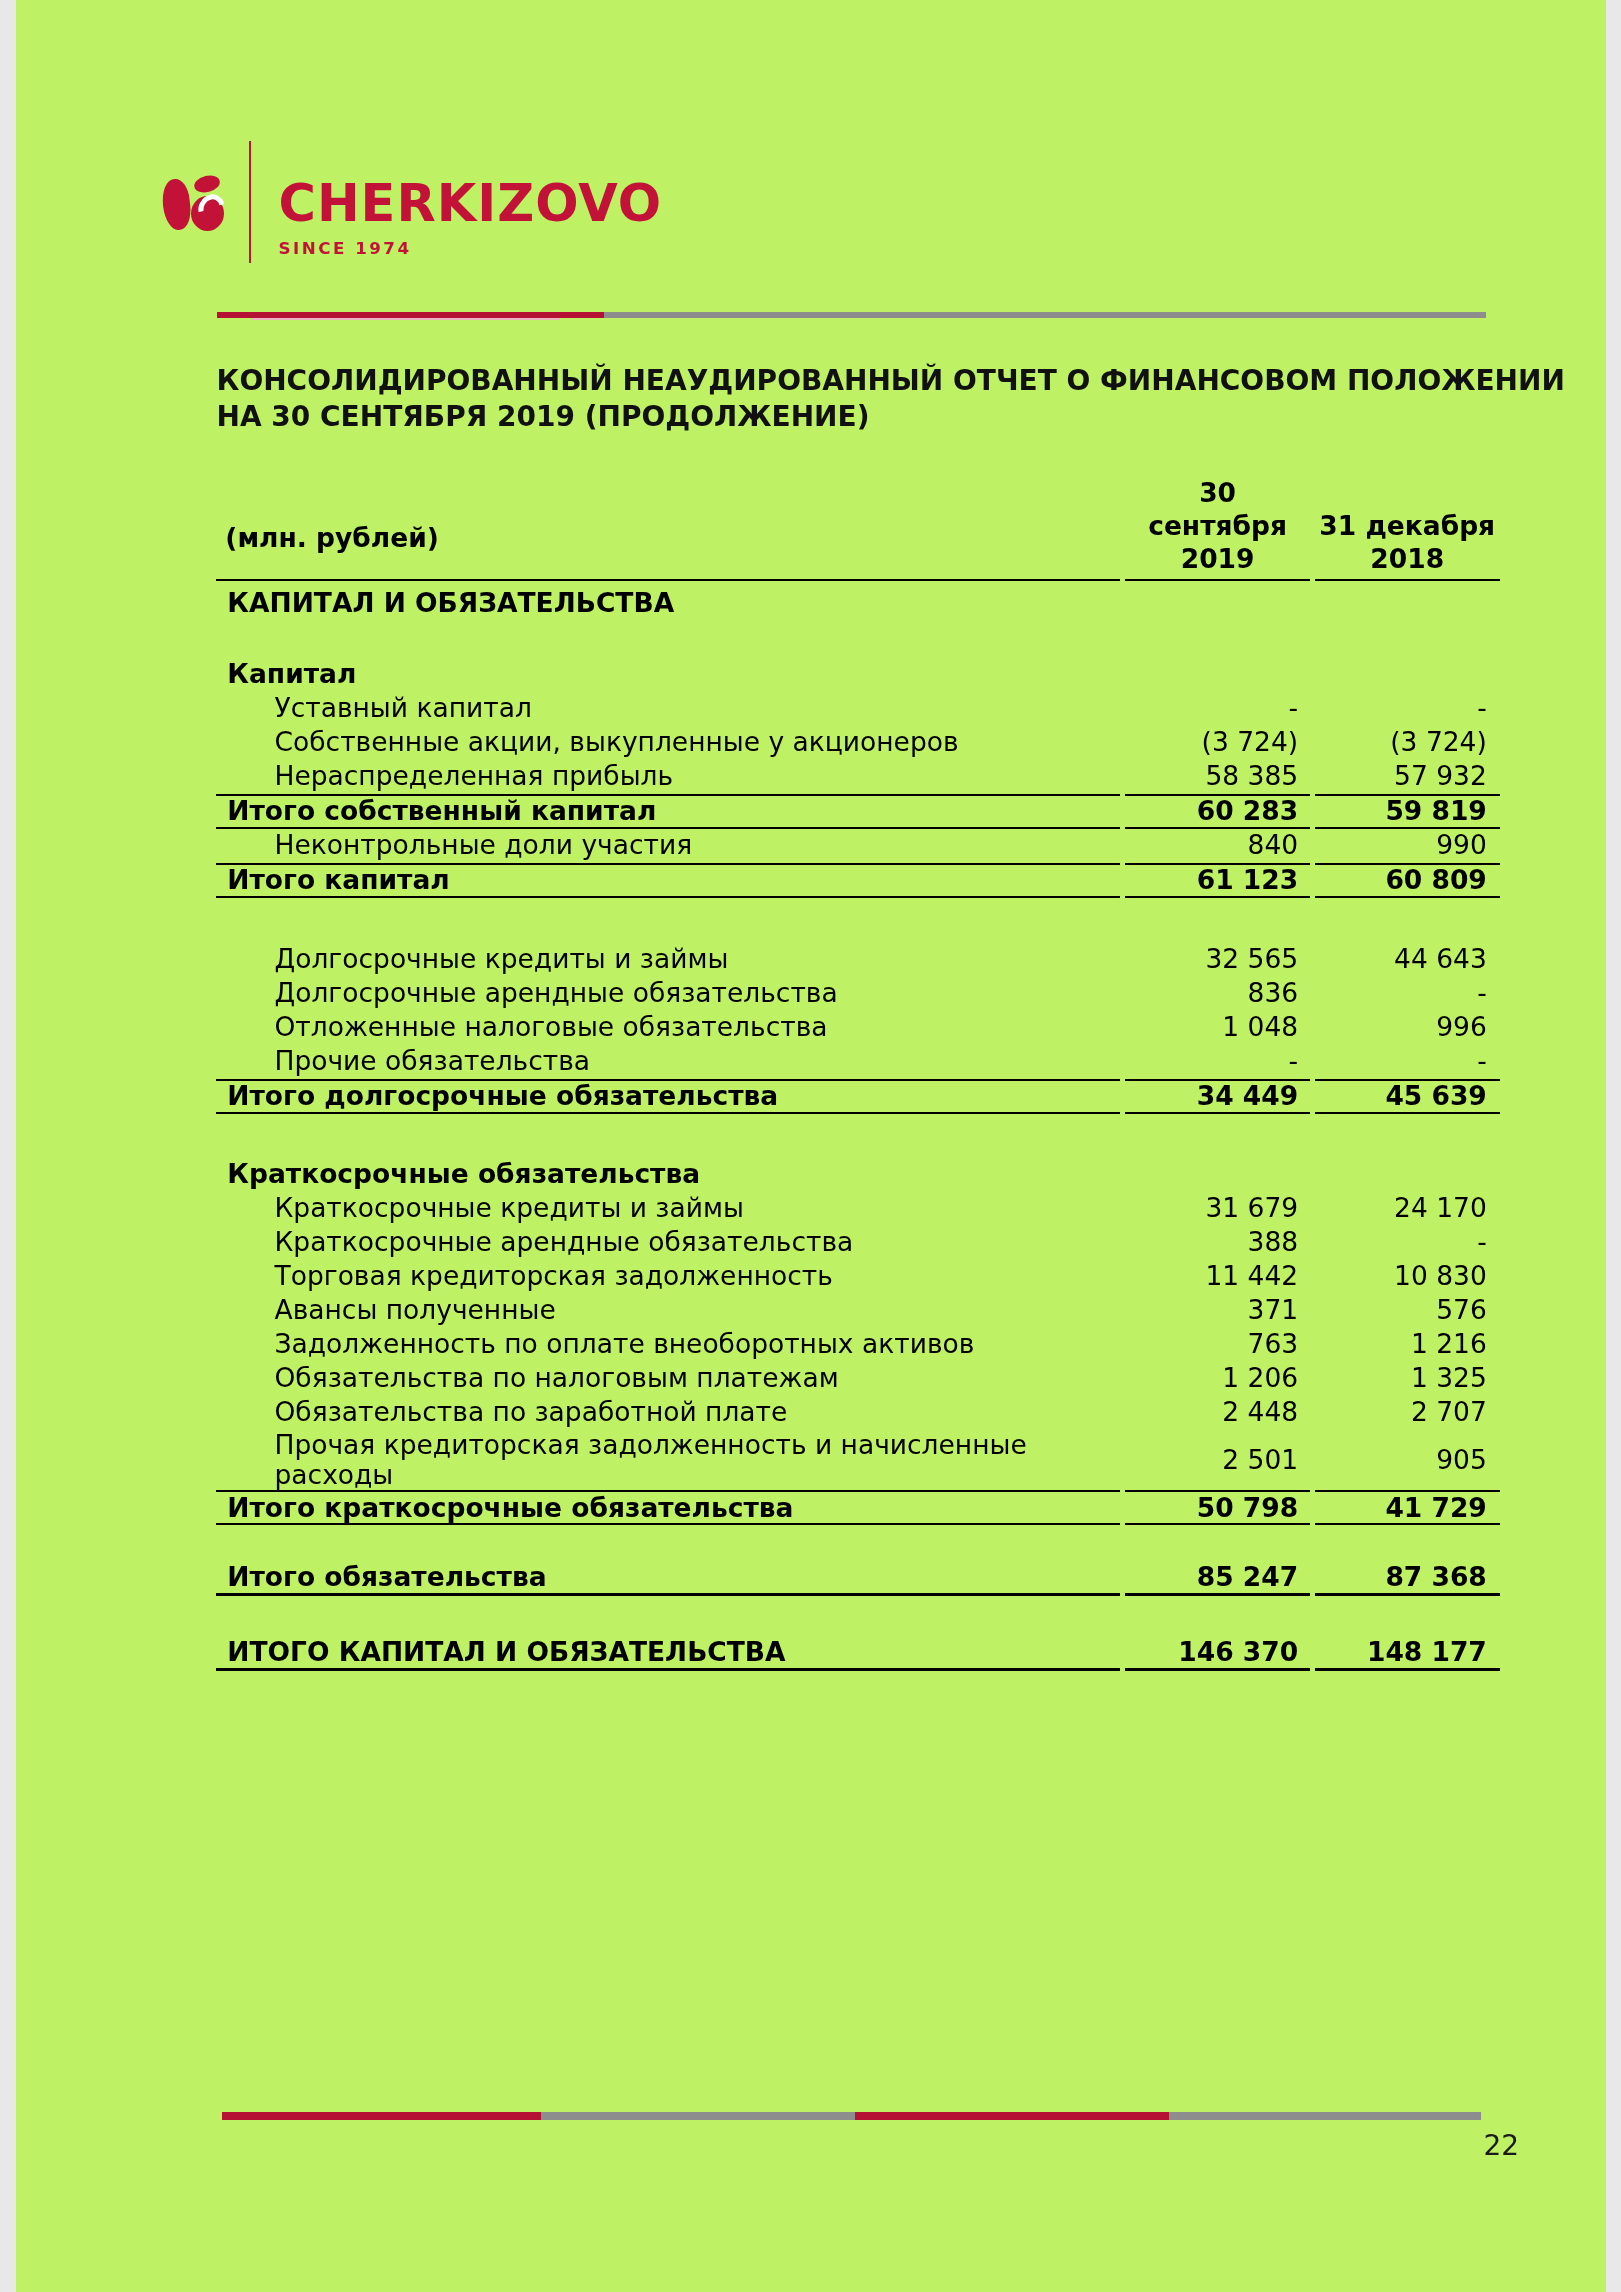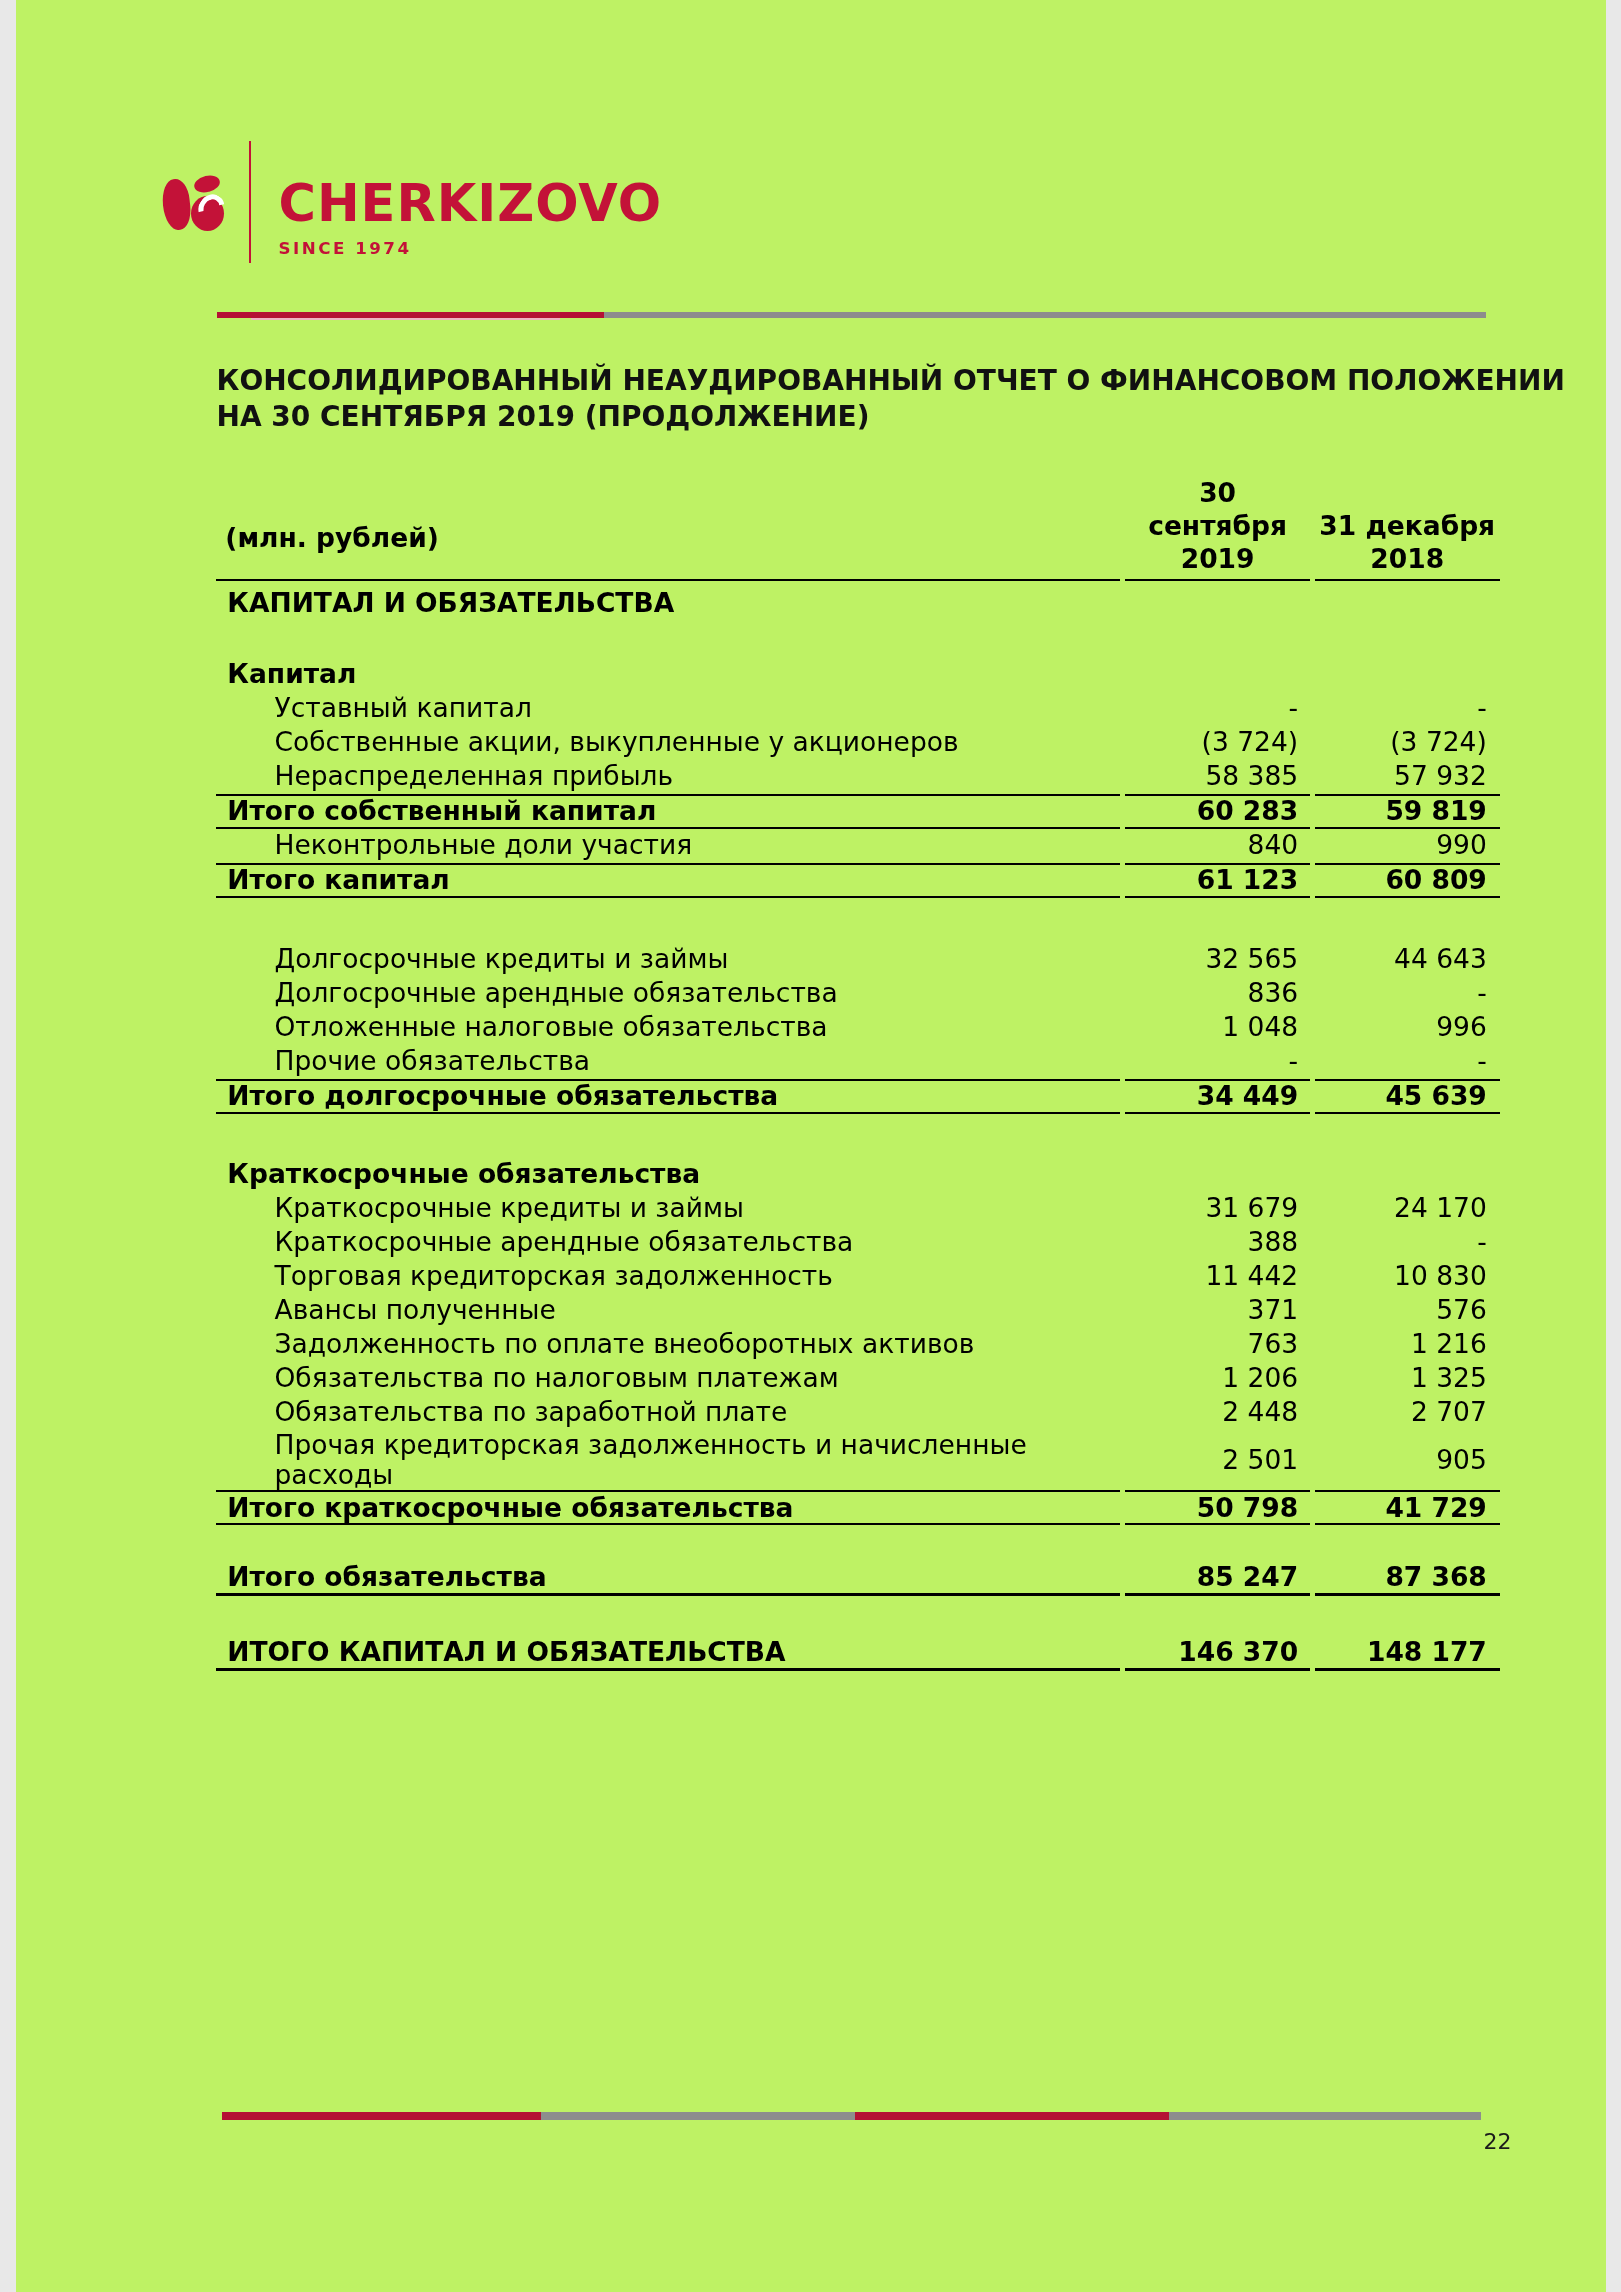--- a/index.html
+++ b/index.html
@@ -68,21 +68,21 @@
 
   tr.r-total td{height:31px;font-weight:bold;border-top:2.9px solid #000;border-bottom:2.9px solid #000;}
   tr.r-total-b td{height:33px;font-weight:bold;border-bottom:3.9px solid #000;}
   tr.r-grand td{height:33px;font-weight:bold;border-bottom:3.9px solid #000;}
 
   
   .footer-bar{position:absolute;left:206px;top:2112px;width:1259px;height:7.8px;display:flex;}
   .footer-bar .f-red{background:#b41134;height:7.8px;}
   .footer-bar .f-gray{background:#8d8d8d;height:7.8px;}
   .f-s1{width:319px;} .f-s2{width:314px;} .f-s3{width:314px;} .f-s4{flex:1;}
-  .page-number{position:absolute;left:1468px;top:2129px;font-size:22px;color:#1a1a1a;}
+  .page-number{position:absolute;left:1468px;top:2129px;font-size:28px;color:#1a1a1a;}
 </style>
 </head>
 <body>
 
 <div class="page">
 
   <div class="logo-area">
     <div class="logo-mark">
       <div class="lm-left"></div>
       <div class="lm-top"></div>

